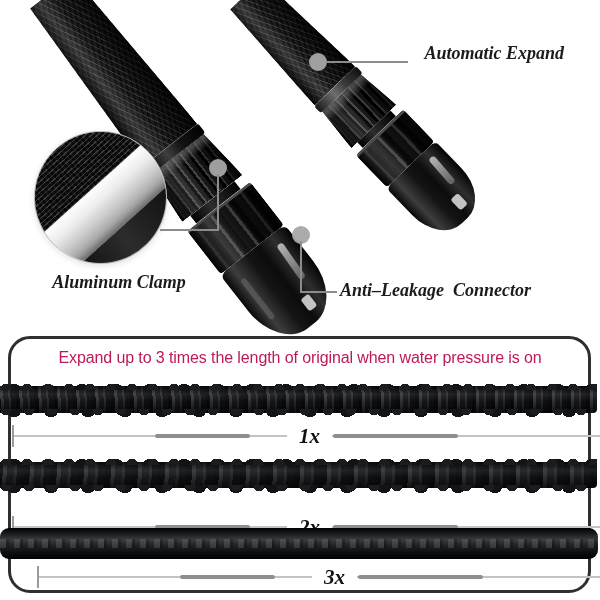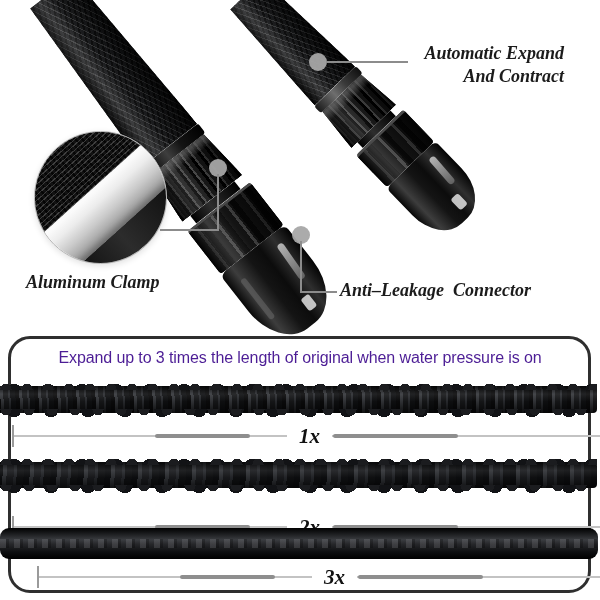--- a/index.html
+++ b/index.html
@@ -71,29 +71,29 @@
   .i-cone{height:32px;background:linear-gradient(90deg,#000,#2c2c2c 45%,#000);}
   .i-threads{height:50px;background-color:#0a0a0a;
     background-image:repeating-linear-gradient(180deg,#000 0 4px,#5b5b5b 4px 6px,#111 6px 9px);}
 
   
   .dot{position:absolute;width:18px;height:18px;border-radius:50%;background:#a6a6a6;opacity:.95;}
   .lead{position:absolute;background:#8c8c8c;}
   .callout-label{position:absolute;color:#1b1b1b;font-style:italic;font-weight:700;
                  font-size:18px;line-height:23px;}
   .auto-label{left:402px;top:42px;width:162px;text-align:right;}
-  .alum-label{left:26px;top:271px;width:158px;text-align:left;font-family:Liberation Serif, serif;}
+  .alum-label{left:40px;top:271px;width:158px;text-align:center;font-family:Liberation Serif, serif;}
   .anti-label{left:340px;top:279px;white-space:pre;}
 
   
   .panel{position:absolute;left:8px;top:336px;width:577px;height:251px;
          border:3px solid #2f2f2f;border-radius:22px;background:#fff;}
   .panel-heading{position:absolute;left:0;right:0;top:349px;text-align:center;
     font-family:"Liberation Sans",sans-serif;font-size:16px;letter-spacing:-0.1px;
-    color:#4c1d95;}
+    color:#be185d;}
 
   .hrow{position:absolute;left:-3px;right:3px;}
   .hrow .body{position:absolute;left:0;right:0;border-radius:4px;
     background-color:#1d1e21;
     background-image:
       linear-gradient(180deg,rgba(0,0,0,.6),rgba(255,255,255,.08) 30%,rgba(0,0,0,.12) 58%,rgba(0,0,0,.7)),
       repeating-linear-gradient(88deg,#0b0b0c 0 4px,#35373b 4px 7px,#17181a 7px 12px,#2b2d31 12px 14px,#0f1012 14px 19px),
       repeating-linear-gradient(-70deg,rgba(90,92,96,.25) 0 3px,transparent 3px 11px);}
   .bump{position:absolute;left:0;right:0;height:9px;background-repeat:repeat-x;}
   .bump.top{top:0;background-image:
@@ -165,21 +165,20 @@
       <div class="iband i-silver"></div>
       <div class="iband i-cone"></div>
       <div class="iband i-threads"></div>
     </div>
   </div>
 
   <div class="dot" style="left:309px;top:53px;"></div>
   <div class="lead" style="left:326px;top:61px;width:82px;height:2px;"></div>
   <div class="callout-label auto-label">
     <div>Automatic Expand</div>
-    <div>And Contract</div>
   </div>
 
   <div class="dot" style="left:209px;top:159px;"></div>
   <div class="lead" style="left:217px;top:174px;width:2px;height:57px;"></div>
   <div class="lead" style="left:160px;top:229px;width:59px;height:2px;"></div>
   <div class="callout-label alum-label">Aluminum Clamp</div>
 
   <div class="dot" style="left:292px;top:226px;"></div>
   <div class="lead" style="left:300px;top:241px;width:2px;height:52px;"></div>
   <div class="lead" style="left:300px;top:291px;width:37px;height:2px;"></div>

